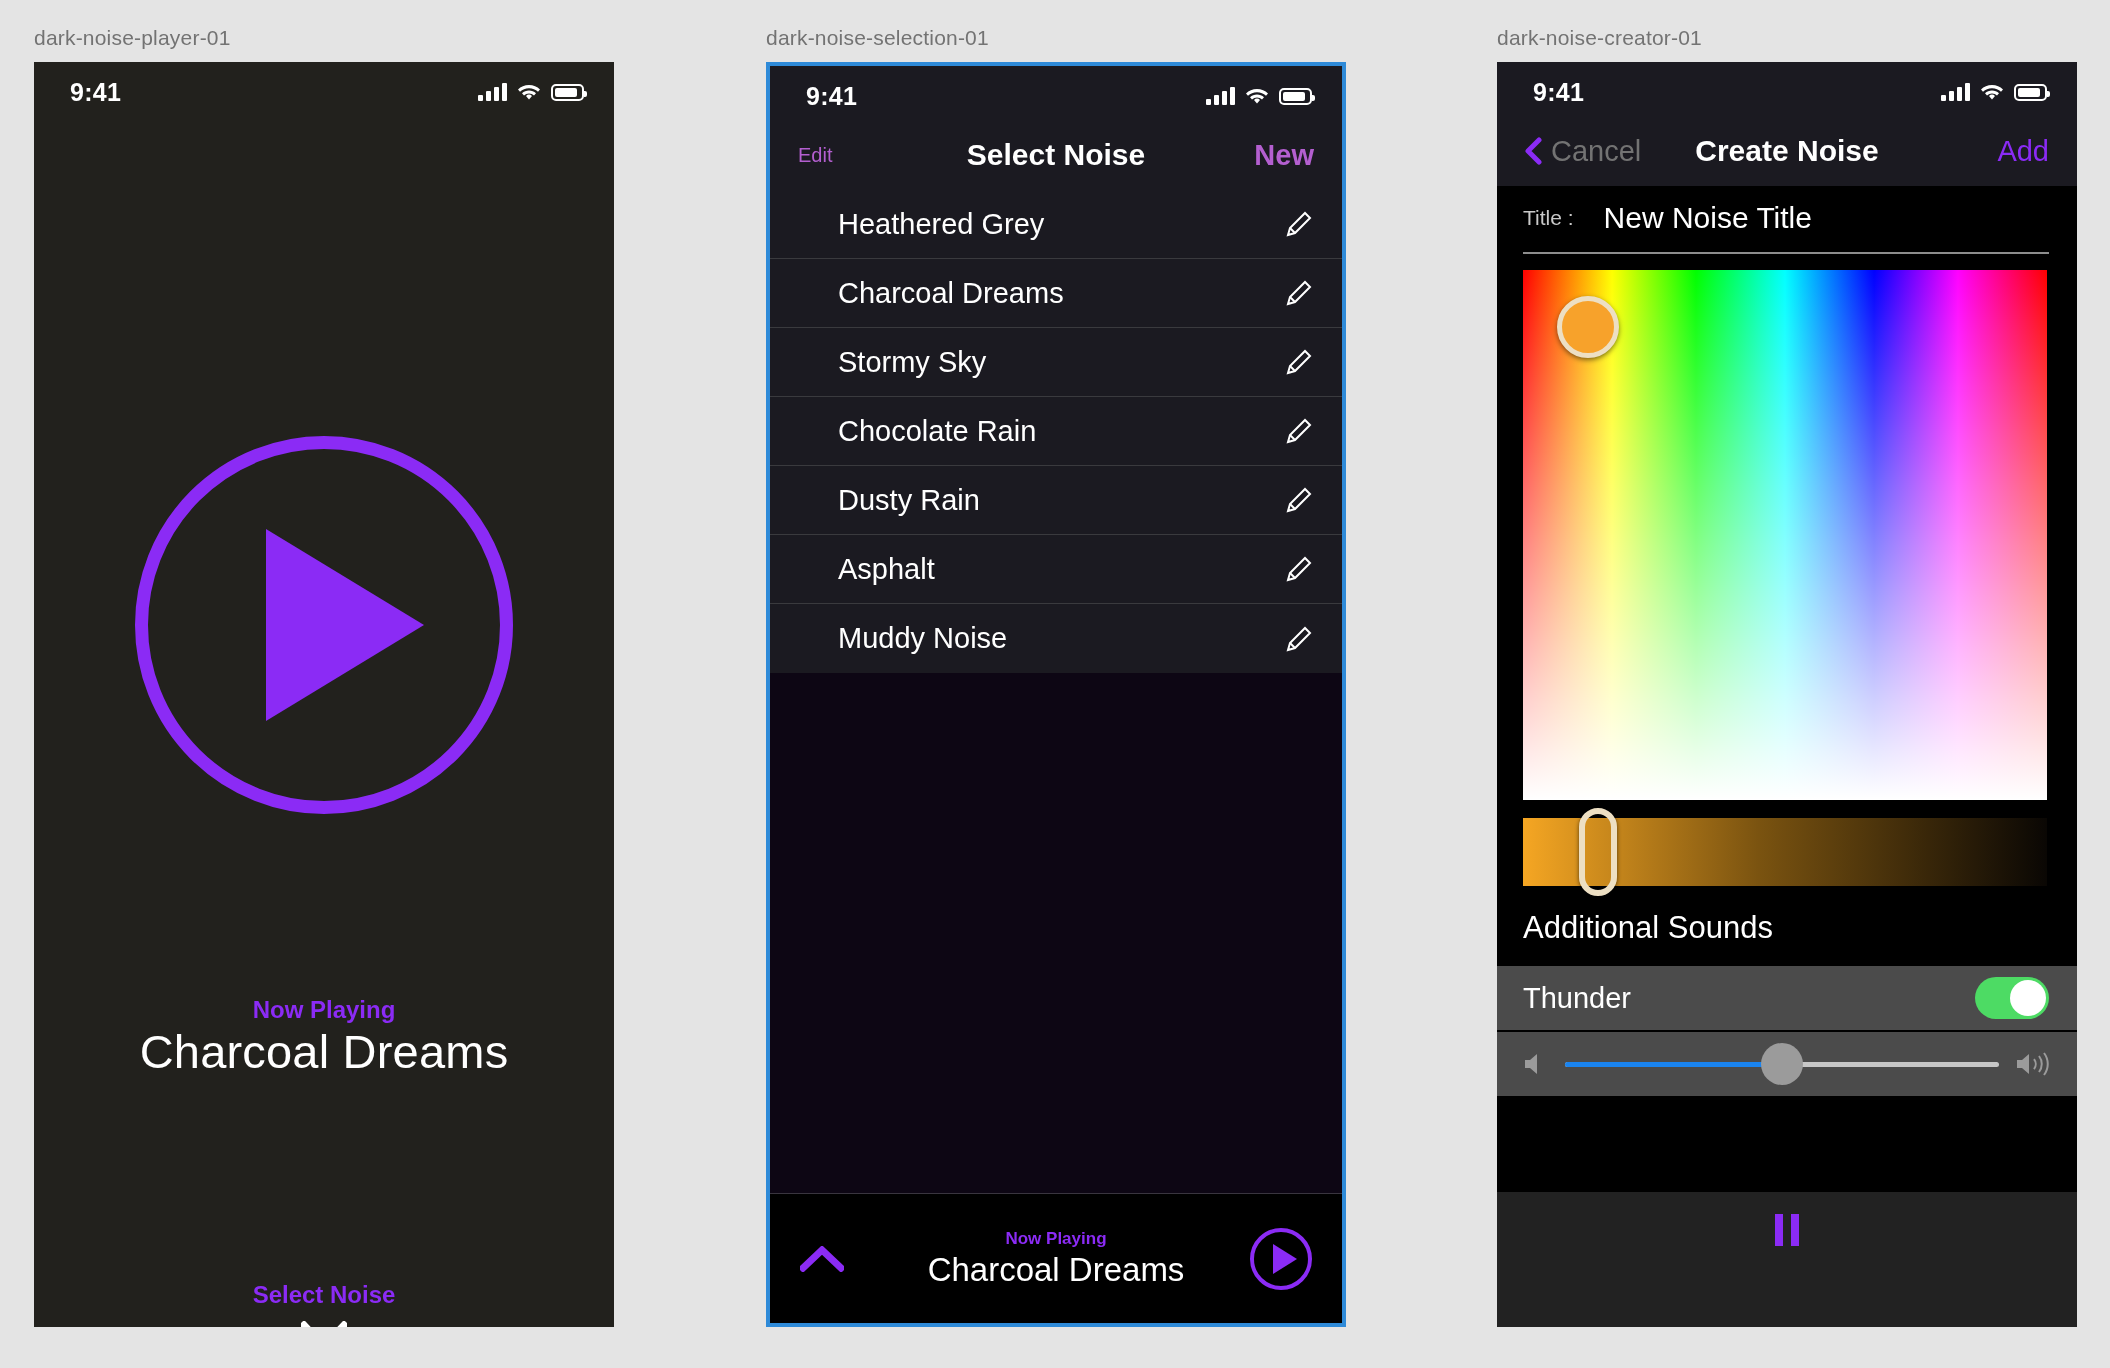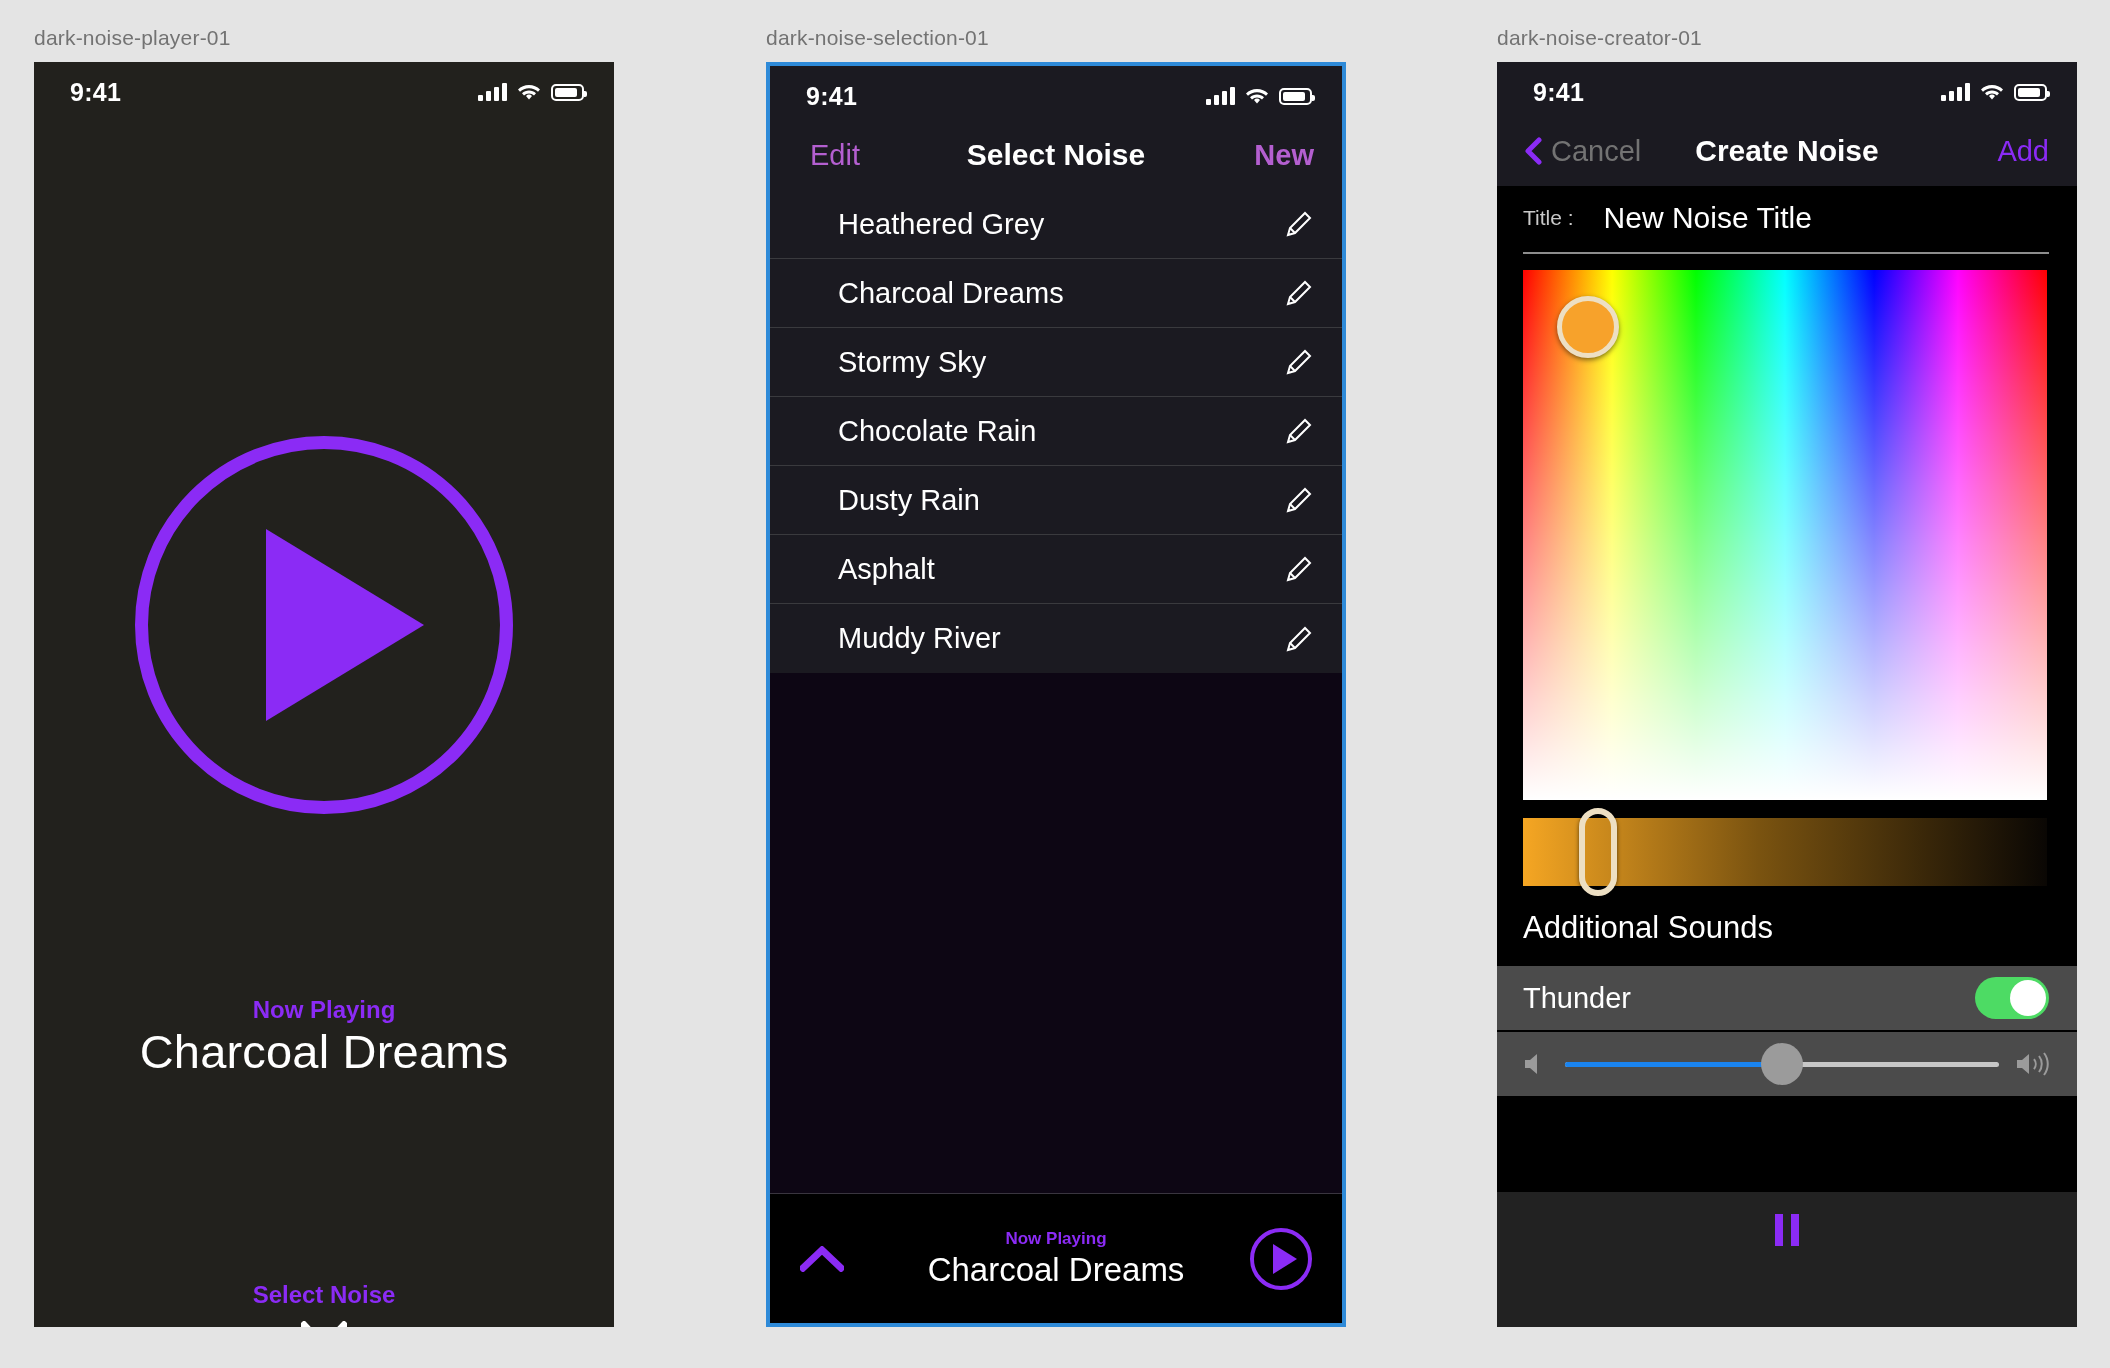--- a/index.html
+++ b/index.html
@@ -85,21 +85,21 @@
     background: #0d0614;
     border: 4px solid #2e8ad8;
     display: flex; flex-direction: column;
   }
   #selection .statusbar { background: #1b1a21; }
   .nav-bar {
     background: #1b1a21; height: 70px;
     display: flex; align-items: center; padding: 0 28px;
     position: relative; flex: 0 0 auto;
   }
-  .nav-left  { color: #b45fd0; font-size: 29px; margin-left: 12px; }
+  .nav-left  { color: #b45fd0; font-size: 20px; }
   .nav-title { position: absolute; left: 0; right: 0; text-align: center; color: #fff; font-size: 30px; font-weight: bold; pointer-events: none; }
   .nav-right { color: #b45fd0; font-size: 29px; margin-left: auto; font-weight: bold; }
   .noise-list { flex: 0 0 auto; background: #0d0614; }
   .noise-row {
     height: 69px; background: #1b1a21;
     display: flex; align-items: center; justify-content: space-between;
     padding: 0 28px 0 24px;
     border-bottom: 1px solid #3a3a3e;
   }
   .noise-row:last-child { border-bottom: none; }
@@ -314,21 +314,21 @@
               </svg></span>
         </div>
         <div class="noise-row">
           <span class="noise-name">Asphalt</span>
           <span class="pencil"><svg viewBox="0 0 30 30" width="30" height="30">
                 <path d="M4 26l2-7L21 4l5 5L11 24z" fill="none" stroke="#fff" stroke-width="2"></path>
                 <path d="M6 19l5 5" stroke="#fff" stroke-width="2"></path>
               </svg></span>
         </div>
         <div class="noise-row">
-          <span class="noise-name">Muddy River</span>
+          <span class="noise-name">Muddy Noise</span>
           <span class="pencil"><svg viewBox="0 0 30 30" width="30" height="30">
                 <path d="M4 26l2-7L21 4l5 5L11 24z" fill="none" stroke="#fff" stroke-width="2"></path>
                 <path d="M6 19l5 5" stroke="#fff" stroke-width="2"></path>
               </svg></span>
         </div>
       </div>
 
       <div class="list-fill"></div>
 
       <div class="mini-player">

